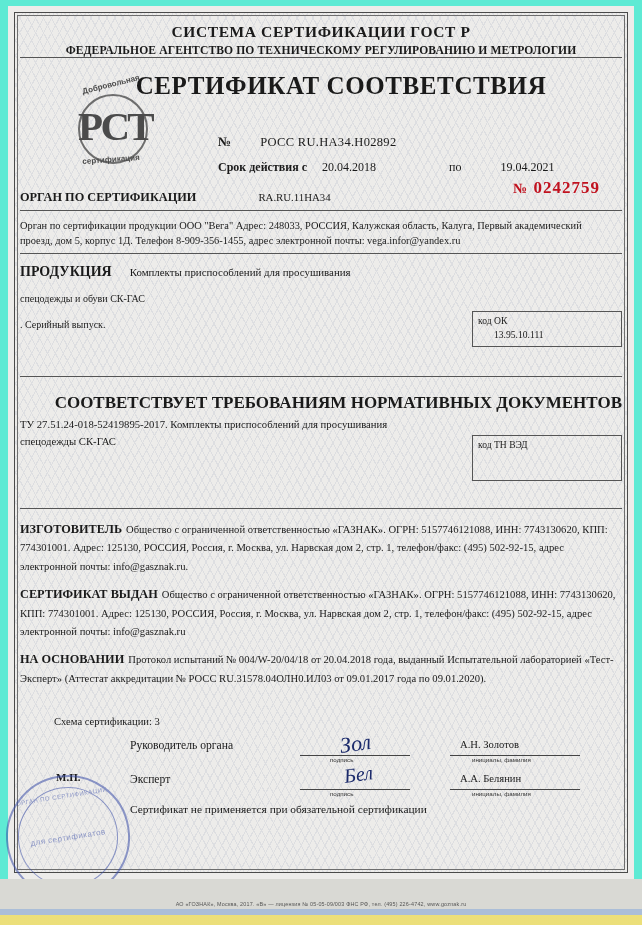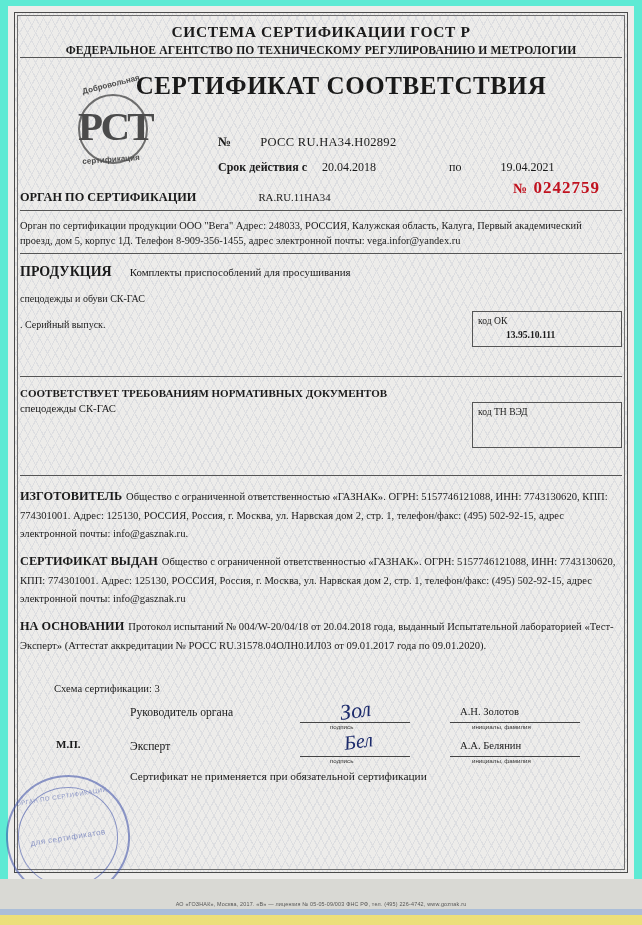--- a/index.html
+++ b/index.html
@@ -104,23 +104,23 @@
 
   .prod-head{margin-top:8px;}
   .prod-head .t{font-weight:bold;font-size:14px;}
   .prod-head .v{font-size:10.9px;margin-left:14px;}
   .prod-sub{font-size:10px;line-height:1.35;margin-top:12px;}
 
   .boxright{
     position:absolute;right:0px;width:150px;
     border:1px solid #555;font-size:9.6px;padding:3px 5px;box-sizing:border-box;
   }
-  .boxright .l2{margin-top:3px;margin-left:28px;font-weight:bold;}
-
-  .norm-title{font-weight:bold;font-size:11px;margin-top:10px;}
+  .boxright .l2{margin-top:3px;margin-left:16px;}
+
+  .norm-title{font-weight:bold;font-size:17px;margin-top:16px;text-align:right;}
   .norm-body{font-size:10.7px;line-height:1.4;margin-top:4px;}
 
   .big-sec{margin-top:10px;}
   .big-sec .t{font-weight:bold;font-size:12.3px;}
   .big-sec .v{font-size:10.6px;line-height:1.45;}
 
   .addinfo{font-weight:bold;font-size:11.6px;margin-top:28px;}
   .scheme{font-size:10.6px;margin-top:30px;margin-left:34px;}
 
   .sign-area{margin-top:8px;position:relative;height:76px;}
@@ -246,20 +246,21 @@
     <div style="position:relative;height:40px;">
       <div class="boxright" style="top:-20px;height:36px;">
         <div>код ОК</div>
         <div class="l2">13.95.10.111</div>
       </div>
     </div>
 
     <div class="hr"></div>
 
     <div class="norm-title">СООТВЕТСТВУЕТ ТРЕБОВАНИЯМ НОРМАТИВНЫХ ДОКУМЕНТОВ</div>
+    <div class="norm-body">ТУ 27.51.24-018-52419895-2017. Комплекты приспособлений для просушивания</div>
     <div class="norm-body" style="margin-top:2px">спецодежды СК-ГАС</div>
 
     <div style="position:relative;height:54px;">
       <div class="boxright" style="top:-14px;height:46px;">
         <div>код ТН ВЭД</div>
         <div class="l2"></div>
       </div>
     </div>
 
     <div class="hr"></div>

